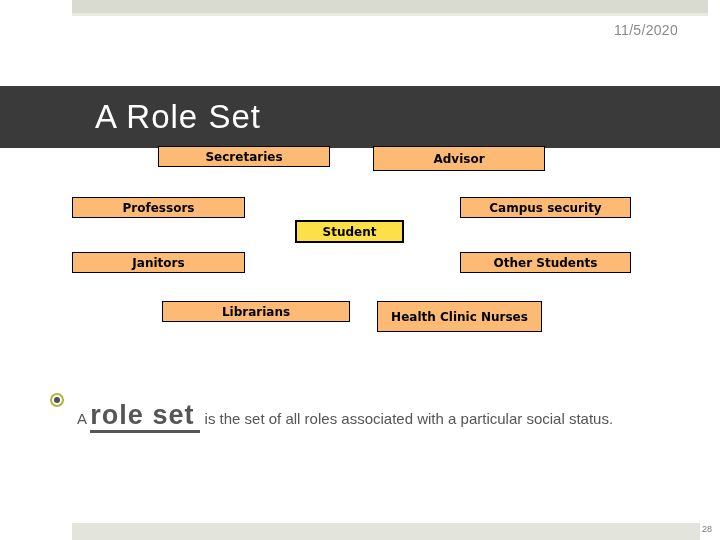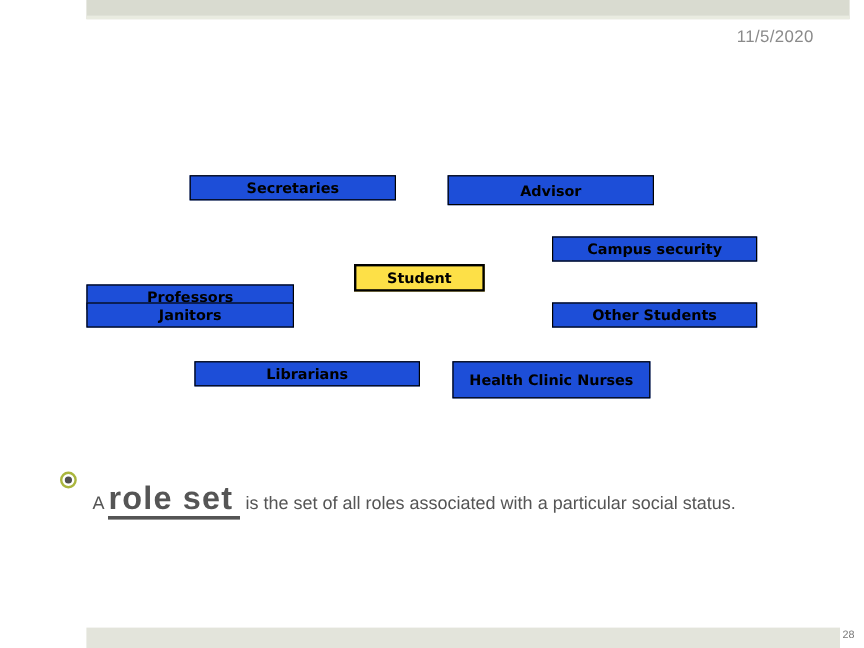--- a/index.html
+++ b/index.html
@@ -27,21 +27,21 @@
     display:flex;align-items:center;
   }
   .title{
     margin:0;padding:0 0 0 95px;
     font-size:33px;font-weight:300;color:#ffffff;letter-spacing:1px;
     font-family:"Liberation Sans",sans-serif;
   }
   
   .box{
     position:absolute;
-    background:#1d4ed8;
+    background:#fdba74;
     border:1px solid #000000;
     box-sizing:border-box;
     display:flex;align-items:center;justify-content:center;
     font-family:"DejaVu Sans",sans-serif;
     font-size:12px;font-weight:bold;color:#000000;
     z-index:2;white-space:nowrap;
   }
   .box.highlight{
     background:#fde047;
     border-width:2px;
@@ -77,25 +77,28 @@
 </style>
 </head>
 <body>
 
 <div class="slide">
 
   <div class="top-bar"></div>
 
   <div class="date">11/5/2020</div>
 
+  <div class="title-band">
+    <h1 class="title">A Role Set</h1>
+  </div>
 
   <div>
     <div class="box" style="left:158px;top:146px;width:172px;height:21px;">Secretaries</div>
     <div class="box" style="left:373px;top:146px;width:172px;height:25px;">Advisor</div>
-    <div class="box" style="left:72px;top:197px;width:173px;height:21px;margin-top:40px;">Professors</div>
+    <div class="box" style="left:72px;top:197px;width:173px;height:21px;">Professors</div>
     <div class="box" style="left:460px;top:197px;width:171px;height:21px;">Campus security</div>
     <div class="box highlight" style="left:295px;top:220px;width:109px;height:23px;">Student</div>
     <div class="box" style="left:72px;top:252px;width:173px;height:21px;">Janitors</div>
     <div class="box" style="left:460px;top:252px;width:171px;height:21px;">Other Students</div>
     <div class="box" style="left:162px;top:301px;width:188px;height:21px;">Librarians</div>
     <div class="box" style="left:377px;top:301px;width:165px;height:31px;">Health Clinic Nurses</div>
   </div>
 
   <span class="bullet-icon">
       <span class="dot"></span>

